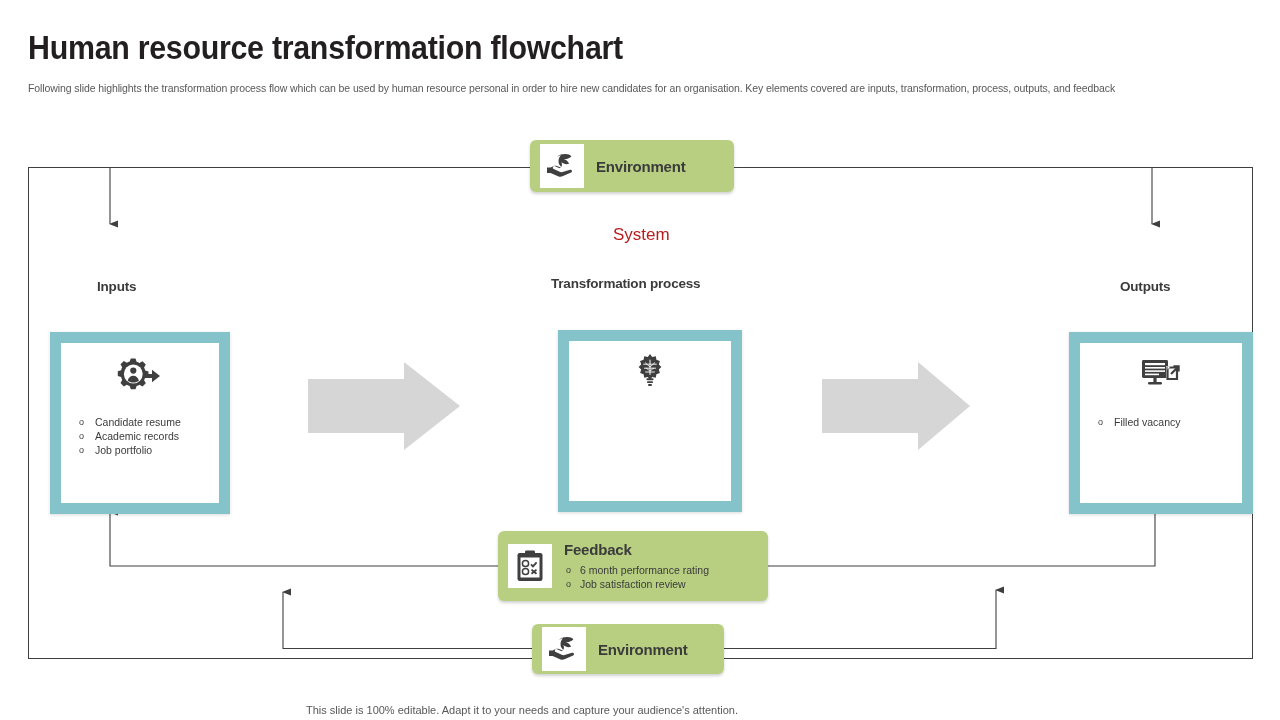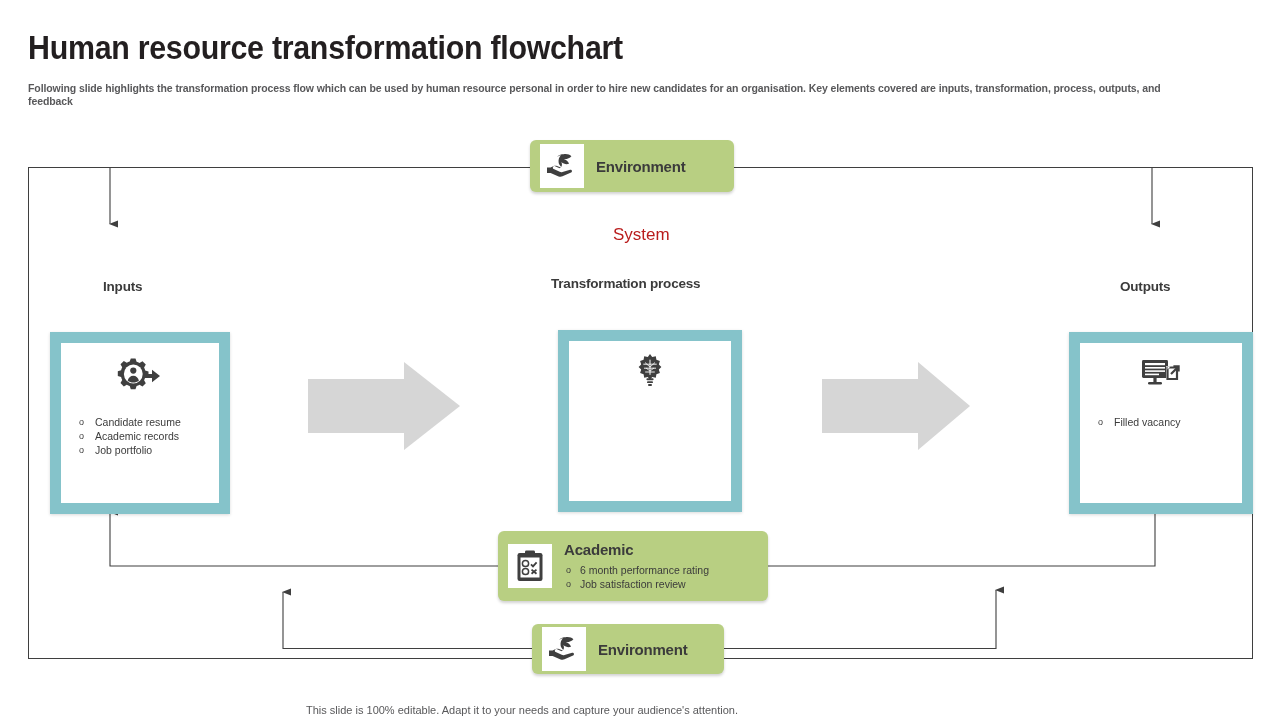--- a/index.html
+++ b/index.html
@@ -22,21 +22,20 @@
     letter-spacing:-0.3px;
     transform:scaleX(0.92);transform-origin:left top;
     color:#231f20;
     white-space:nowrap;
   }
   .subtitle{
     position:absolute;left:28px;top:82px;width:1160px;
     font-size:10.5px;line-height:13px;
     color:#58585a;
     letter-spacing:-0.1px;
-    font-weight:bold;
   }
 
   
   .wires{position:absolute;left:0;top:0;width:1280px;height:720px;pointer-events:none;}
 
   
   .pill{
     position:absolute;
     background:#b8cf82;
     border-radius:6px;
@@ -68,21 +67,21 @@
   #env-top{left:530px;top:140px;width:204px;height:52px;}
   #env-bottom{left:532px;top:624px;width:192px;height:50px;}
   #feedback{left:498px;top:531px;width:270px;height:70px;}
 
   
   .caption{
     position:absolute;
     font-size:13.5px;font-weight:bold;color:#3b3b3b;
     letter-spacing:-0.2px;white-space:nowrap;
   }
-  #cap-inputs{left:103px;top:279px;}
+  #cap-inputs{left:97px;top:279px;}
   #cap-transform{left:551px;top:276px;}
   #cap-outputs{left:1120px;top:279px;}
   #cap-system{
     position:absolute;left:613px;top:225px;
     font-size:17px;font-weight:normal;color:#b91c1c;
   }
 
   
   .tealbox{
     position:absolute;
@@ -234,21 +233,21 @@
         <rect x="1.5" y="3" width="25" height="28" rx="2.2" fill="#3f3f3f"></rect>
         <rect x="9" y="0.5" width="10" height="5" rx="1.4" fill="#3f3f3f"></rect>
         <rect x="4.5" y="7.5" width="19" height="20" fill="#ffffff"></rect>
         <circle cx="9.5" cy="13.5" r="3.1" fill="none" stroke="#3f3f3f" stroke-width="1.5"></circle>
         <circle cx="9.5" cy="21.5" r="3.1" fill="none" stroke="#3f3f3f" stroke-width="1.5"></circle>
         <path d="M15 14.4l2 2 3.6-4" stroke="#3f3f3f" stroke-width="1.8" fill="none"></path>
         <path d="M15.5 19.6l5 4.2M20.5 19.6l-5 4.2" stroke="#3f3f3f" stroke-width="1.8" fill="none"></path>
       </svg>
     </div>
     <div class="txtwrap">
-      <div class="hdr">Academic</div>
+      <div class="hdr">Feedback</div>
       <div class="bullets">
         <div class="b">6 month performance rating</div>
         <div class="b">Job satisfaction review</div>
       </div>
     </div>
   </div>
 
   <div class="pill" id="env-bottom">
     <div class="ico">
       <svg width="30" height="28" viewBox="0 0 30 28" xmlns="http://www.w3.org/2000/svg">

